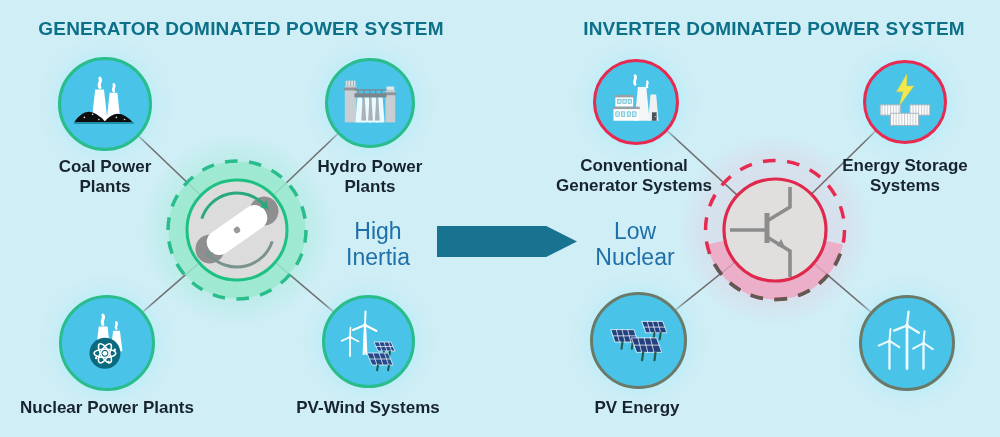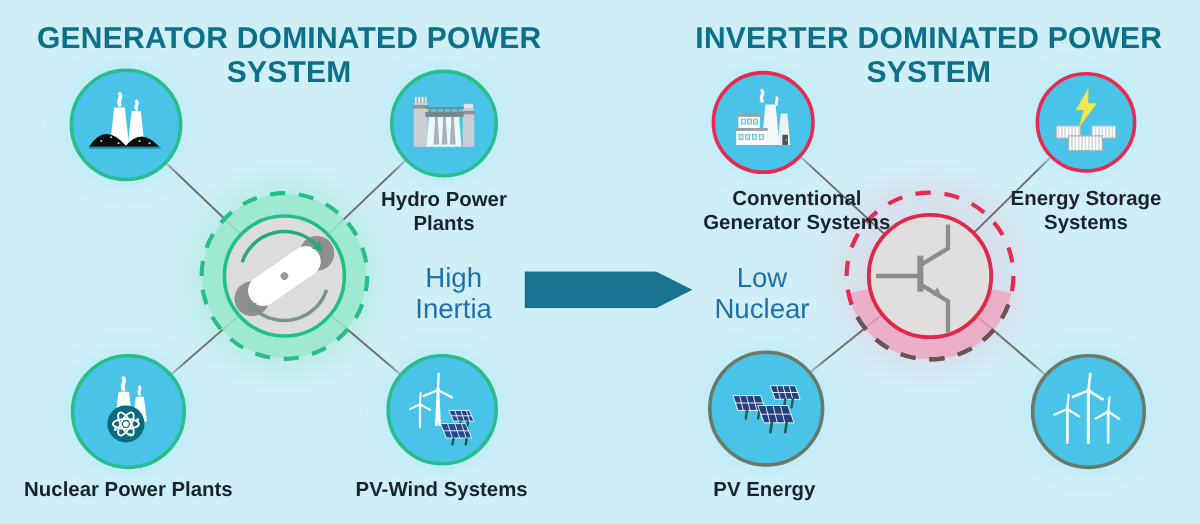--- a/index.html
+++ b/index.html
@@ -5,21 +5,21 @@
   html,body{margin:0;padding:0;}
   body{
     width:1000px;height:437px;
     font-family:"Liberation Sans",sans-serif;
     background:var(--bg,#cfeef6);
     overflow:hidden;
   }
   .stage{position:relative;width:1000px;height:437px;background:var(--bg,#cfeef6);}
   .title{
     position:absolute;top:19px;
-    font-size:25px;font-weight:700;letter-spacing:.2px;
+    font-size:19px;font-weight:700;letter-spacing:.2px;
     color:var(--title,#0d7089);text-align:center;line-height:1.1;
   }
   .connector-layer{position:absolute;left:0;top:0;z-index:2;}
   .hub-glow{position:absolute;border-radius:50%;z-index:1;}
   .hub-glow.green{background:radial-gradient(circle, rgba(154,233,207,.55) 0%, rgba(154,233,207,.28) 55%, rgba(207,238,246,0) 72%);}
   .hub-glow.pink{background:radial-gradient(circle, rgba(244,170,198,.30) 0%, rgba(244,170,198,.16) 55%, rgba(207,238,246,0) 72%);}
   .node{
     position:absolute;border-radius:50%;box-sizing:border-box;
     background:var(--nodeFill,#49c3e8);
     display:flex;align-items:center;justify-content:center;
@@ -265,24 +265,25 @@
     <circle cx="85" cy="85" r="51" fill="#e0dfde" stroke="#e0284d" stroke-width="3.2"></circle>
     <g stroke="#8c8c8c" fill="none">
       <path d="M77 68 L77 98" stroke-width="5"></path>
       <path d="M40 85 L77 85" stroke-width="3.6"></path>
       <path d="M77 76 L100 62 L100 42" stroke-width="3.6"></path>
       <path d="M77 92 L100 106 L100 132" stroke-width="3.6"></path>
       <polygon points="95.5,103.3 86.9,100.9 91.1,94.1" fill="#8c8c8c" stroke="none"></polygon>
     </g>
   </svg>
 
+  <div class="node-label" style="left:35px;top:157px;width:140px;">Coal Power Plants</div>
   <div class="node-label" style="left:300px;top:157px;width:140px;">Hydro Power Plants</div>
   <div class="node-label" style="left:268px;top:398px;width:200px;">PV-Wind Systems</div>
   <div class="node-label" style="left:7px;top:398px;width:200px;">Nuclear Power Plants</div>
-  <div class="node-label" style="left:574px;top:156px;width:180px;">Conventional Generator Systems</div>
+  <div class="node-label" style="left:544px;top:156px;width:180px;">Conventional Generator Systems</div>
   <div class="node-label" style="left:830px;top:156px;width:150px;">Energy Storage Systems</div>
   <div class="node-label" style="left:557px;top:398px;width:160px;">PV Energy</div>
 
   <div class="inertia-label" style="left:328px;top:219px;width:100px;">High Inertia</div>
   <div class="inertia-label" style="left:585px;top:219px;width:100px;">Low Nuclear</div>
 
   <div class="transition-arrow"></div>
 
 </div>
 

